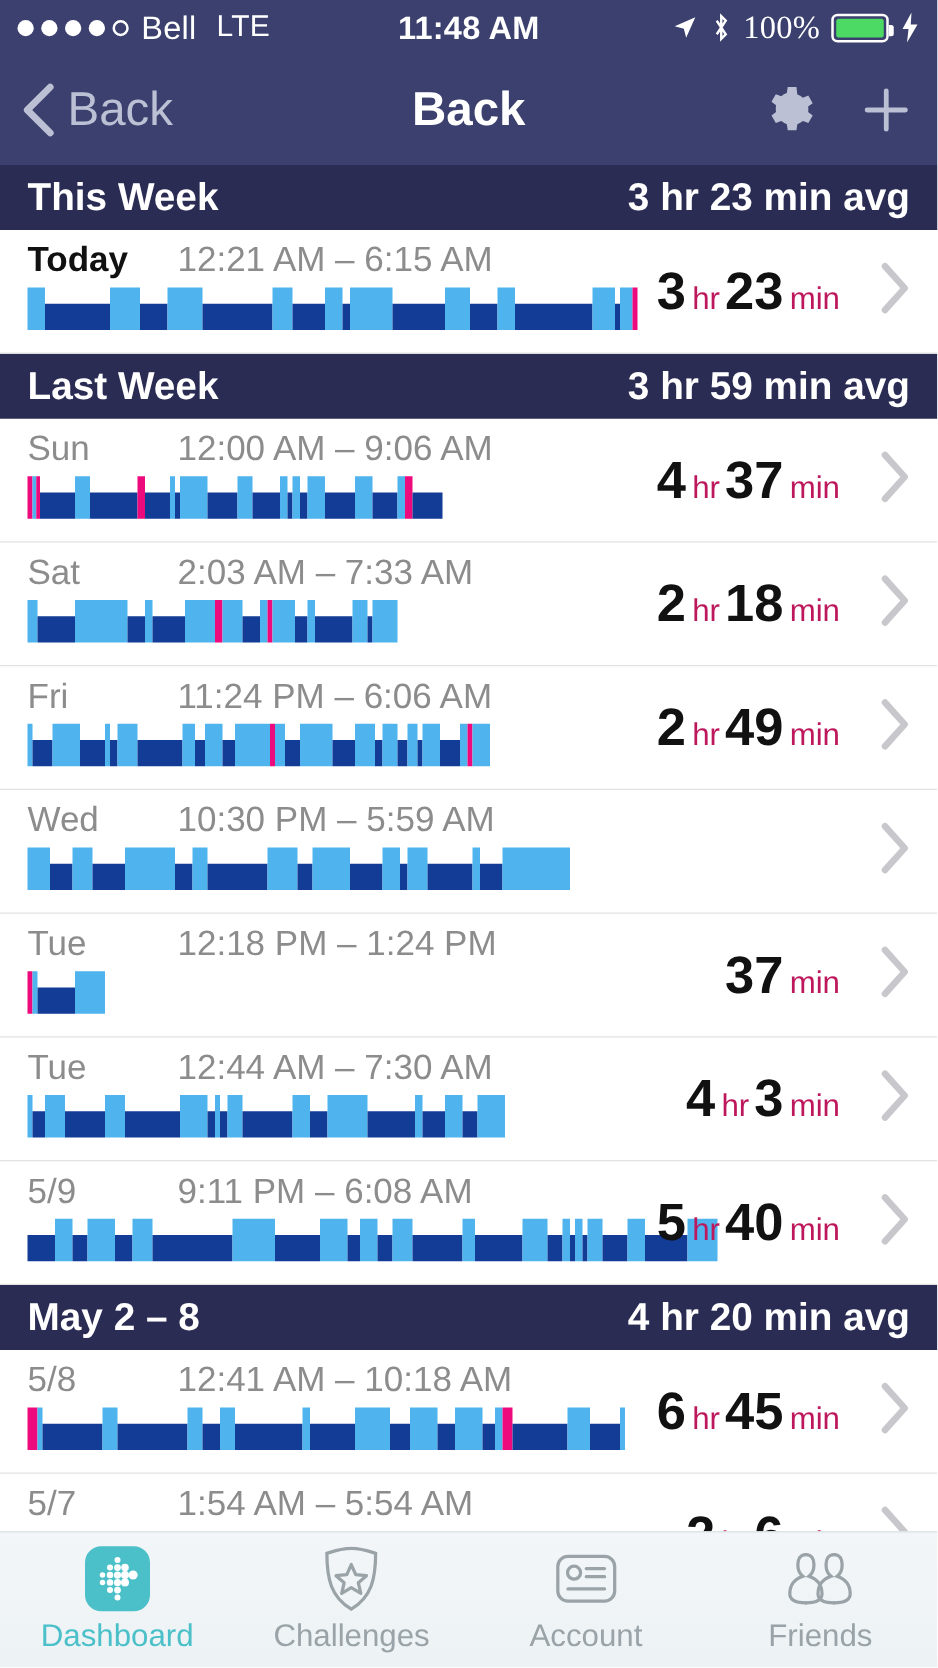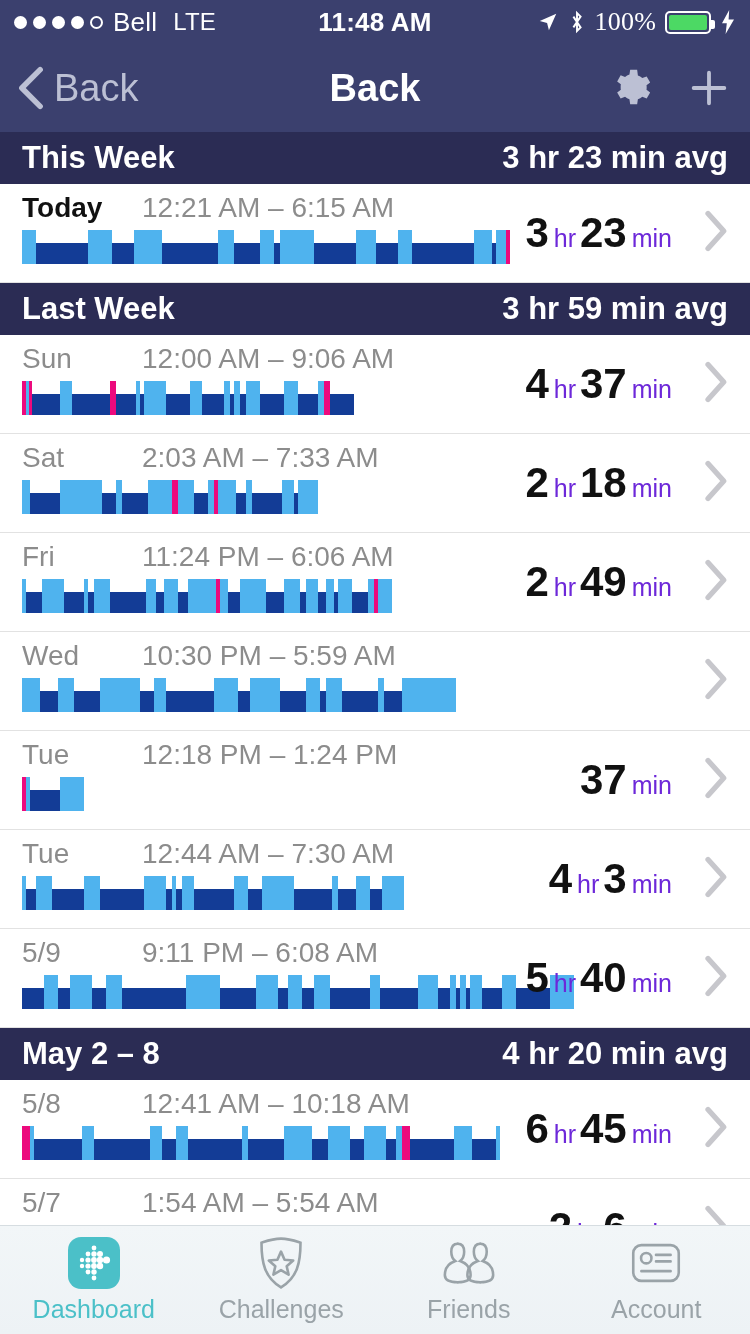--- a/index.html
+++ b/index.html
@@ -63,21 +63,21 @@
 
   .row-body{ display:flex; align-items:center; margin-top:6px; }
   .hypno{ height:34px; display:flex; align-items:flex-end; }
   .seg{ height:100%; }
 
   .dur{
     position:absolute; right:74px; top:50%; transform:translateY(-50%);
     white-space:nowrap;
   }
   .dur .n{ font-size:42px; font-weight:bold; color:#111; }
-  .dur .u{ font-size:25px; color:#6d28d9; margin:0 4px 0 5px; }
+  .dur .u{ font-size:25px; color:#be185d; margin:0 4px 0 5px; }
 
   .chev{ position:absolute; right:22px; top:50%; transform:translateY(-50%); }
 
   
   .row.clipped{ height:99px; }
 
   
   .tabbar{
     position:absolute; bottom:0; left:0; right:0; height:109px;
     background:linear-gradient(180deg,#F2F6F8 0%,#EDF2F5 100%);
@@ -519,33 +519,33 @@
       <svg width="50" height="52" viewBox="0 0 30 32">
         <path d="M15 1 C10 1 6 2.5 3 3.5 C3 16 5 25 15 31 C25 25 27 16 27 3.5 C24 2.5 20 1 15 1 Z" fill="none" stroke="#9AA3A8" stroke-width="1.6"></path>
         <path d="M15 9 L17.2 14 L22.5 14.5 L18.5 18 L19.7 23.2 L15 20.4 L10.3 23.2 L11.5 18 L7.5 14.5 L12.8 14 Z" fill="none" stroke="#9AA3A8" stroke-width="1.6" stroke-linejoin="round"></path>
       </svg>
     </span>
     <span class="tlabel">Challenges</span>
   </div>
 
   <div class="tab">
     <span class="ticon">
+      <svg width="52" height="46" viewBox="0 0 32 26">
+        <rect x="2" y="2" width="28" height="22" rx="5" fill="none" stroke="#9AA3A8" stroke-width="1.6"></rect>
+        <circle cx="10" cy="10" r="3.2" fill="none" stroke="#9AA3A8" stroke-width="1.6"></circle>
+        <path d="M16 8 L25 8 M16 12 L25 12 M7 18 L25 18" stroke="#9AA3A8" stroke-width="1.6" stroke-linecap="round"></path>
+      </svg>
+    </span>
+    <span class="tlabel">Account</span>
+  </div>
+
+  <div class="tab">
+    <span class="ticon">
       <svg width="58" height="50" viewBox="0 0 36 30">
         <path d="M11 3 C8 3 7 5.5 7 8 C7 11 8.5 13 9.5 13.8 C6 15 3 17.5 3 22.5 C3 25.5 6 27 11 27" fill="none" stroke="#9AA3A8" stroke-width="1.6" stroke-linecap="round"></path>
         <path d="M11 3 C14 3 15 5.5 15 8 C15 11 13.5 13 12.5 13.8 C16 15 19 17.5 19 22.5 C19 25.5 16 27 11 27" fill="none" stroke="#9AA3A8" stroke-width="1.6" stroke-linecap="round"></path>
         <path d="M25 3 C22 3 21 5.5 21 8 C21 11 22.5 13 23.5 13.8 C20 15 17 17.5 17 22.5 C17 25.5 20 27 25 27" fill="none" stroke="#9AA3A8" stroke-width="1.6" stroke-linecap="round"></path>
         <path d="M25 3 C28 3 29 5.5 29 8 C29 11 27.5 13 26.5 13.8 C30 15 33 17.5 33 22.5 C33 25.5 30 27 25 27" fill="none" stroke="#9AA3A8" stroke-width="1.6" stroke-linecap="round"></path>
       </svg>
     </span>
     <span class="tlabel">Friends</span>
   </div>
-
-  <div class="tab">
-    <span class="ticon">
-      <svg width="52" height="46" viewBox="0 0 32 26">
-        <rect x="2" y="2" width="28" height="22" rx="5" fill="none" stroke="#9AA3A8" stroke-width="1.6"></rect>
-        <circle cx="10" cy="10" r="3.2" fill="none" stroke="#9AA3A8" stroke-width="1.6"></circle>
-        <path d="M16 8 L25 8 M16 12 L25 12 M7 18 L25 18" stroke="#9AA3A8" stroke-width="1.6" stroke-linecap="round"></path>
-      </svg>
-    </span>
-    <span class="tlabel">Account</span>
-  </div>
 </div>
 
 </body></html>

